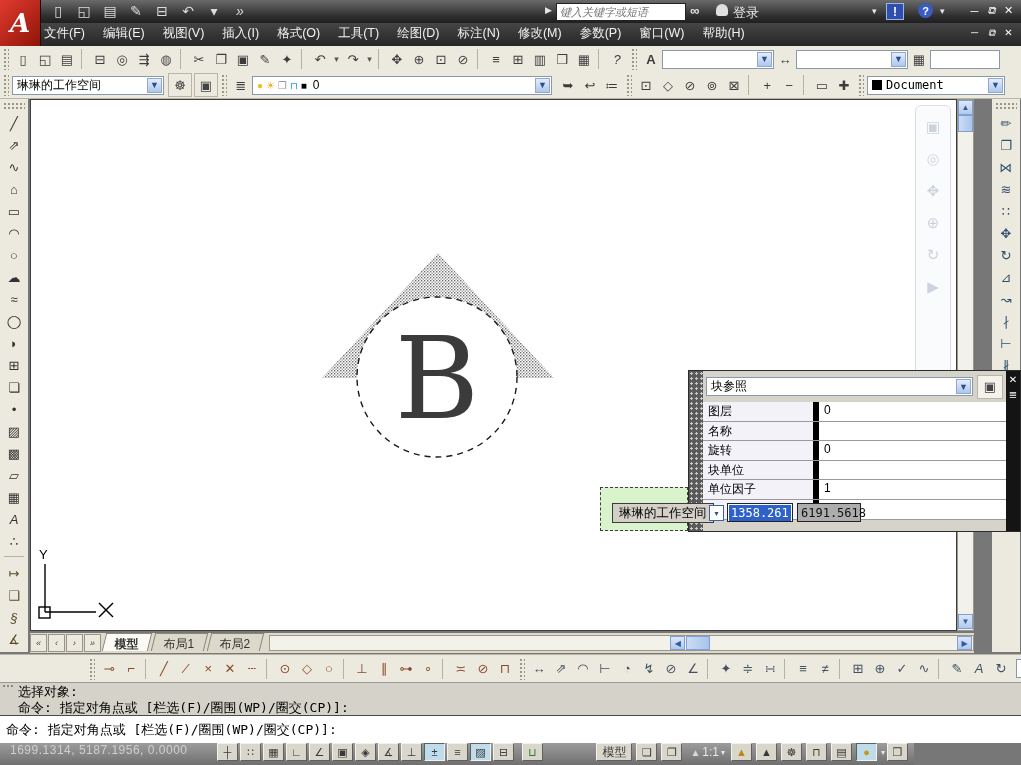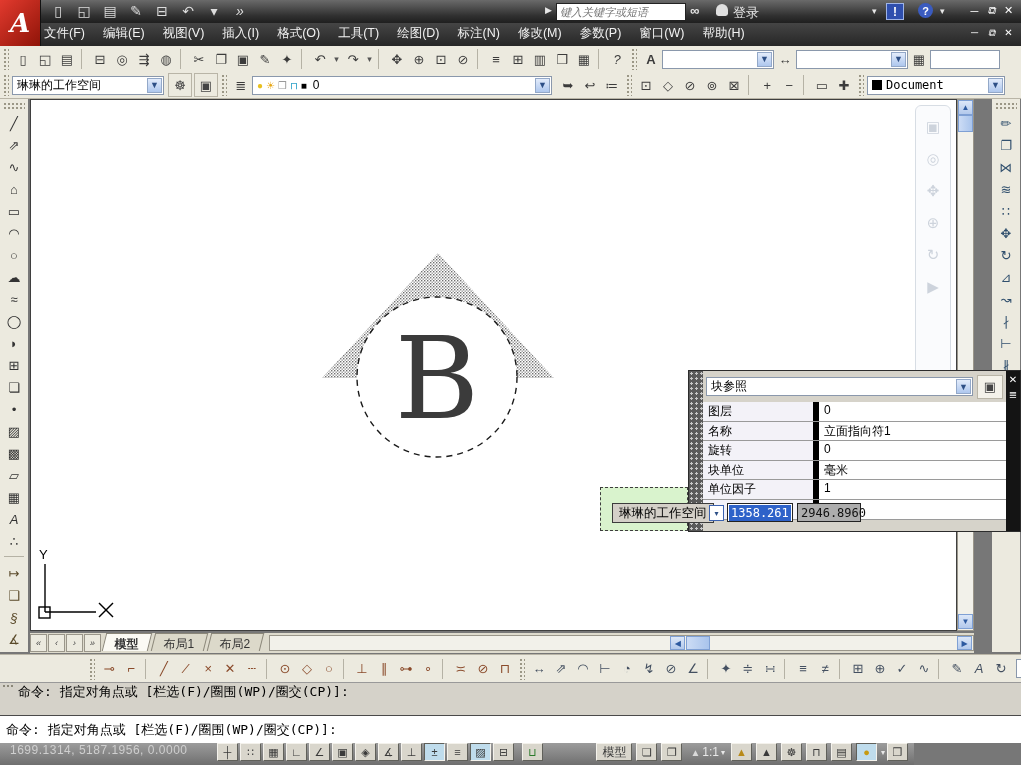--- a/index.html
+++ b/index.html
@@ -581,32 +581,30 @@
       </div>
       <div>
 
           <div class="prow">
             <div class="plabel">图层</div>
             <div class="pvalue">0</div>
           </div>
 
           <div class="prow">
             <div class="plabel">名称</div>
-            <div class="pvalue">立面指向符1</div>
           </div>
 
           <div class="prow">
             <div class="plabel">旋转</div>
             <div class="pvalue">0</div>
           </div>
 
 
           <div class="prow">
             <div class="plabel">块单位</div>
-            <div class="pvalue">毫米</div>
           </div>
 
           <div class="prow">
             <div class="plabel">单位因子</div>
             <div class="pvalue">1</div>
           </div>
 
           <div class="prow">
             <div class="plabel"></div>
             <div class="pvalue"></div>
@@ -617,21 +615,21 @@
       <span>✕</span>
       <span>≣</span>
     </div>
   </div>
 
   <div class="abs dynprompt">琳琳的工作空间</div>
   <div class="abs dynbtn">▾</div>
   <div class="abs dyninput">
     <input readonly="" value="1358.2619" style="">
   </div>
-  <div class="abs dynro">2946.8960</div>
+  <div class="abs dynro">6191.5618</div>
 
   <div class="abs osrow">
     <span style="width:86px;flex:none;"></span>
     <span class="hgrip"></span>
     <span style="display:flex;align-items:center;">
 
     <span class="ticon osicon">
           <i>⊸</i>
         </span>
         <span class="ticon osicon">
@@ -754,20 +752,21 @@
         <span class="ticon dimicon">
           <i>↻</i>
         </span>
       </span>
     <span class="combo" style="width:64px;margin-left:4px;"></span>
   </div>
 
   <div class="abs cmdgrip"></div>
   <div class="abs cmdhist">
 
+  <div class="cmdline">选择对象:</div>
       <div class="cmdline">命令: 指定对角点或 [栏选(F)/圈围(WP)/圈交(CP)]:</div>
     </div>
   <div class="abs cmdin">命令: 指定对角点或 [栏选(F)/圈围(WP)/圈交(CP)]:</div>
 
   <div class="abs statusbar">
     <span class="coords">1699.1314, 5187.1956, 0.0000</span>
     <span style="display:flex;align-items:center;margin-left:12px;">
 
     <span class="stbtn">
           <i>┼</i>

